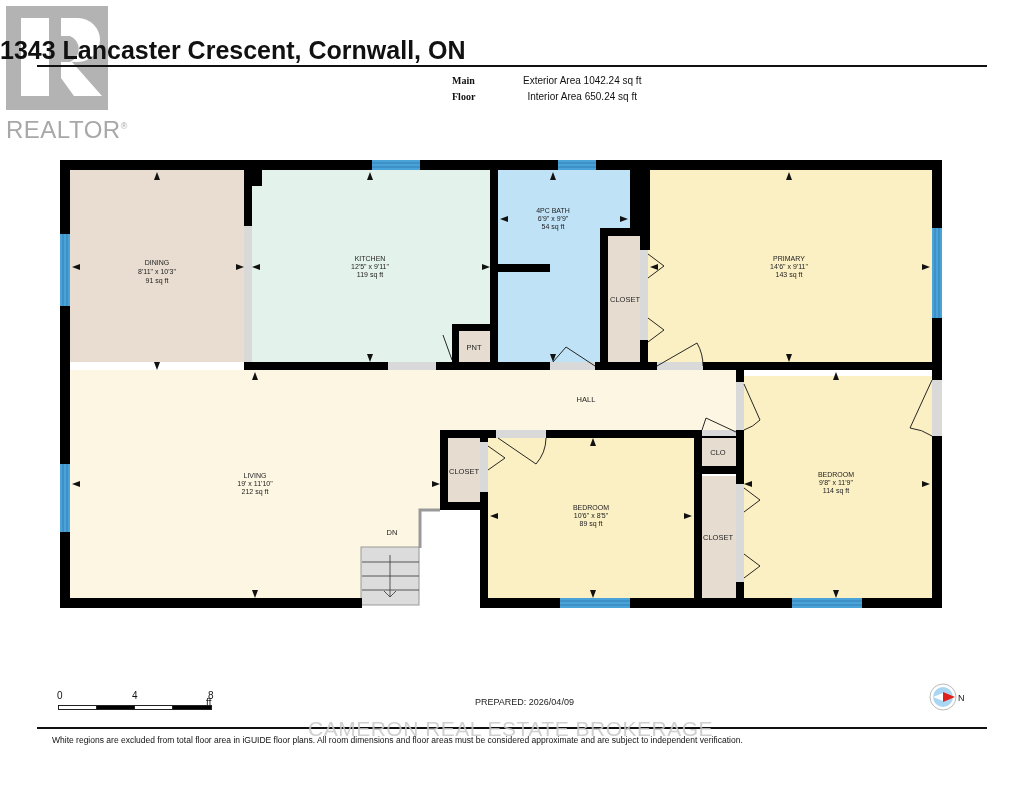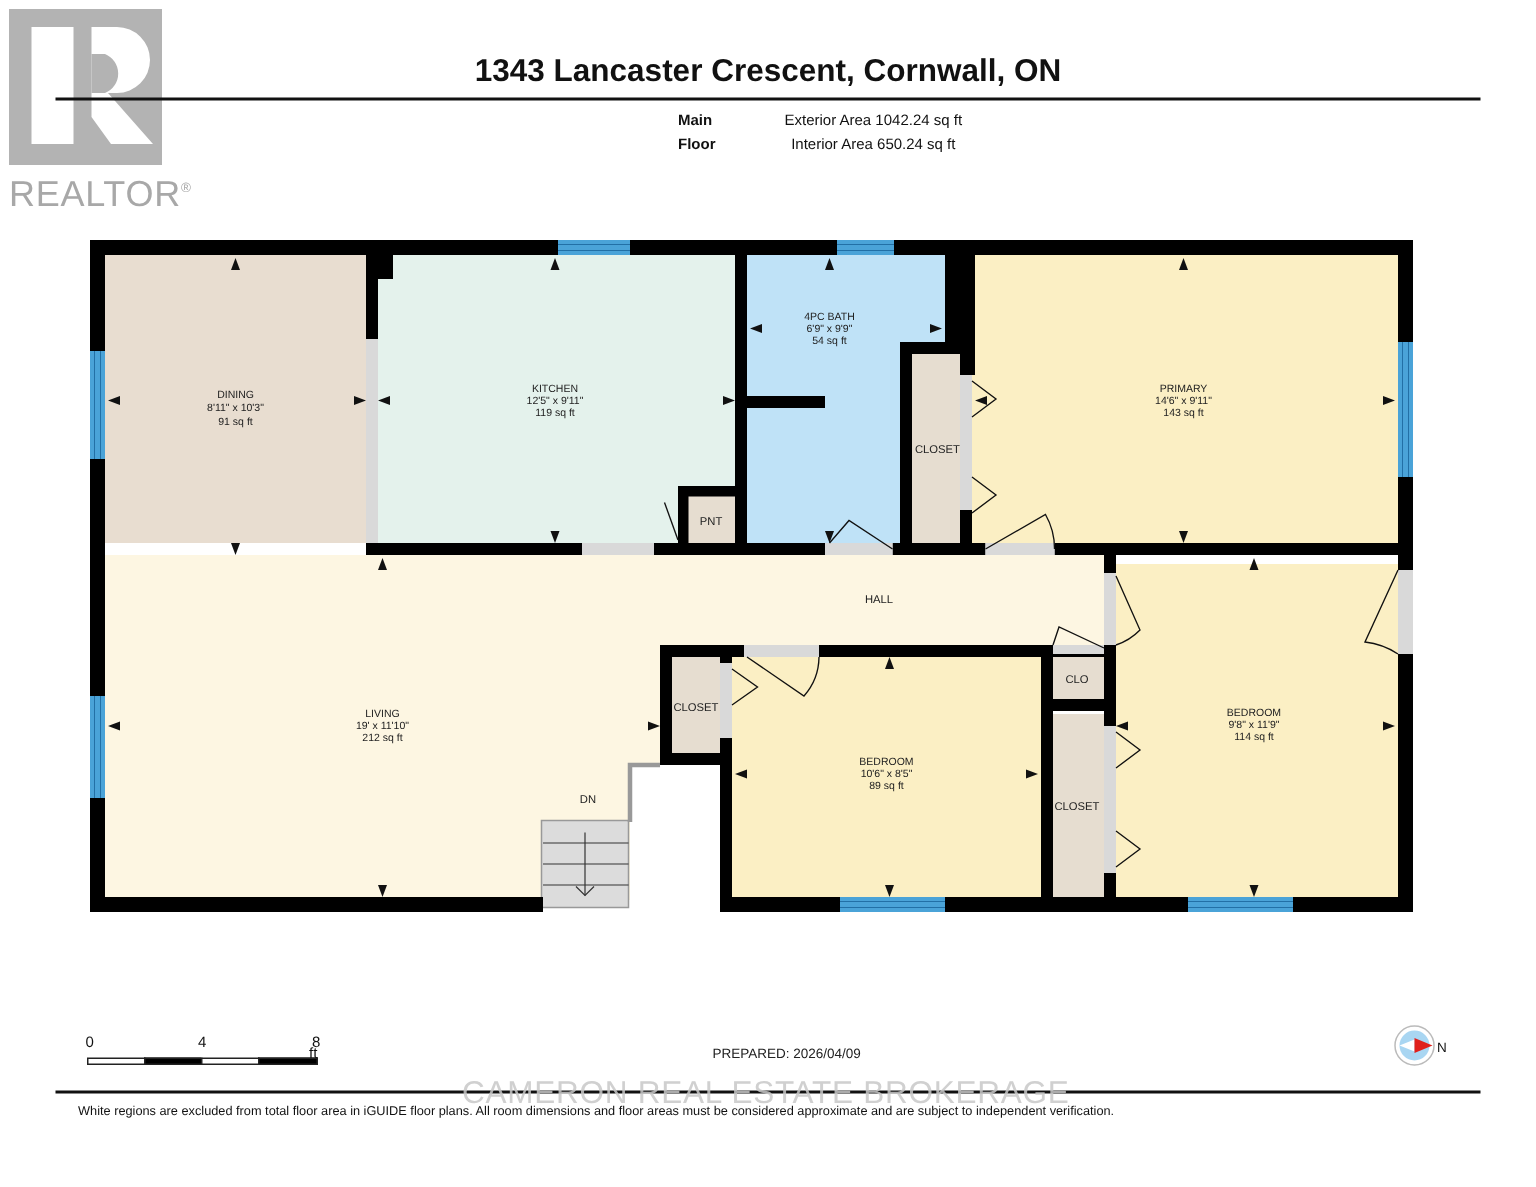--- a/index.html
+++ b/index.html
@@ -1,23 +1,23 @@
 <!DOCTYPE html>
 <html><head>
 <meta charset="utf-8">
 <style>
   html,body{margin:0;padding:0;background:#fff;}
   body{width:1024px;height:791px;position:relative;overflow:hidden;font-family:"Liberation Sans",sans-serif;color:#111;}
   .logo{position:absolute;left:6px;top:6px;width:108px;height:130px;text-align:center;}
   .logo-box{position:absolute;left:0;top:0;width:102px;height:104px;background:#b3b3b3;}
   .logo-text{position:absolute;left:0;top:110px;font-size:24px;color:#a8a8a8;letter-spacing:0.5px;font-family:"Liberation Sans",sans-serif;}
-  .title{position:absolute;left:0;width:1024px;top:36px;text-align:center;font-size:21px;font-weight:bold;color:#111;}
+  .title{position:absolute;left:0;width:1024px;top:36px;font-size:25px;font-weight:bold;color:#111;}
   .title-rule{position:absolute;left:37px;top:65px;width:950px;height:2px;background:#111;}
   .area-block{position:absolute;left:452px;top:73px;font-size:10px;line-height:16px;color:#111;}
-  .area-block .lbl{position:absolute;left:0;top:0;font-weight:bold;}
+  .area-block .lbl{position:absolute;left:0;top:0;font-weight:bold;font-family:Liberation Serif, serif;}
   .area-block .vals{position:absolute;left:71px;top:0;white-space:nowrap;text-align:center;}
   svg.plan{position:absolute;left:0;top:0;}
   .room-label{font-family:"Liberation Sans",sans-serif;font-size:7px;fill:#222;text-anchor:middle;}
   .room-small{font-family:"Liberation Sans",sans-serif;font-size:7.5px;fill:#222;text-anchor:middle;}
   .scale{position:absolute;left:58px;top:690px;}
   .scale .nums span{position:absolute;top:0;font-size:10px;color:#111;}
   .scale .bar{position:absolute;top:15px;height:5px;border:1px solid #222;box-sizing:border-box;}
   .prepared{position:absolute;left:475px;top:697px;font-size:9px;color:#222;}
   .bottom-rule{position:absolute;left:37px;top:727px;width:950px;height:1.5px;background:#111;}
   .watermark{position:absolute;left:308px;top:717px;font-size:21px;color:#c8c8c8;letter-spacing:0.5px;opacity:.85;}

